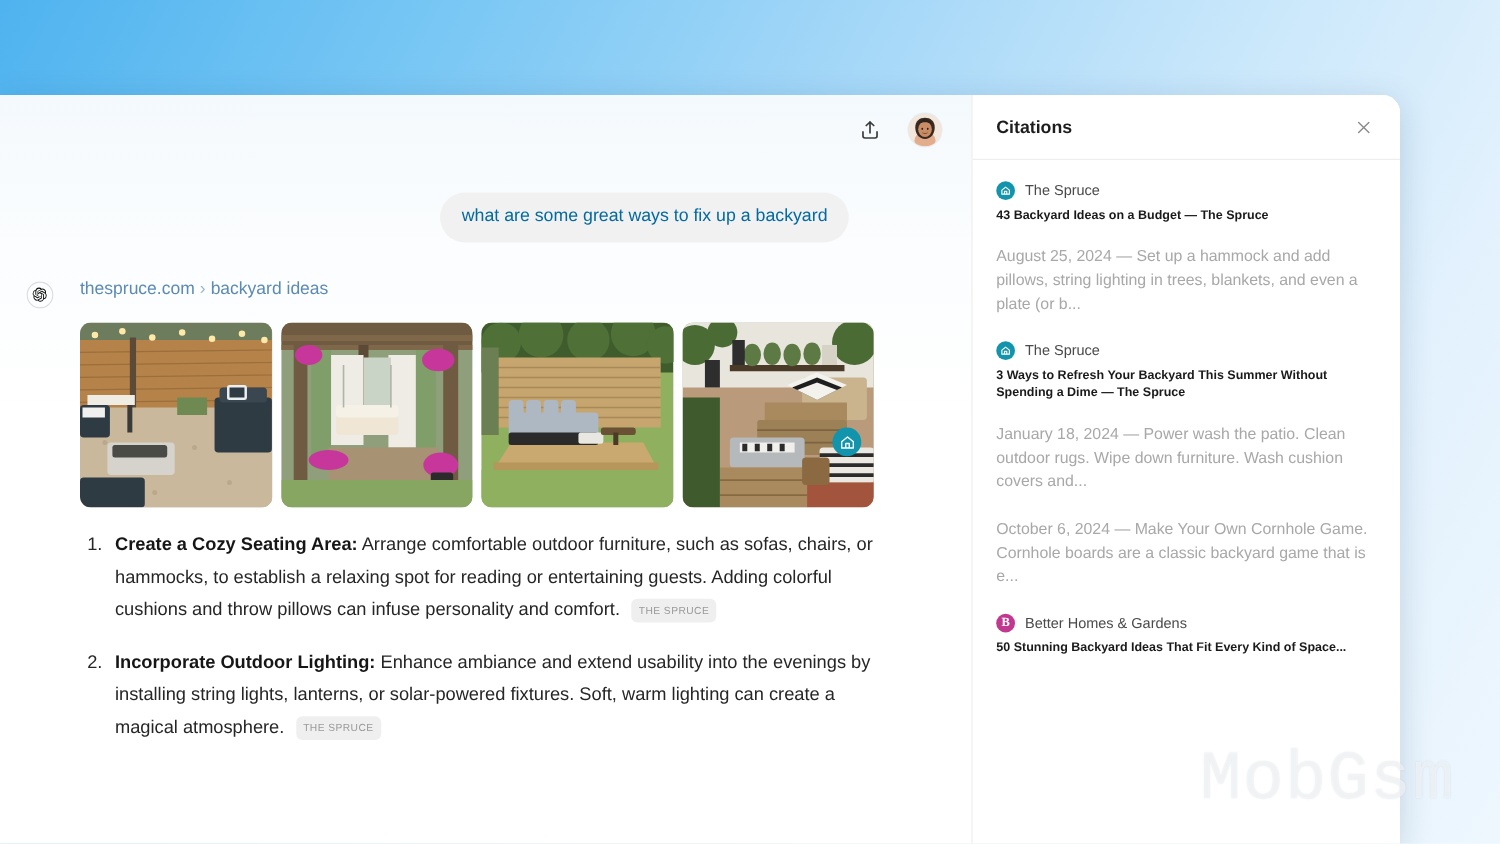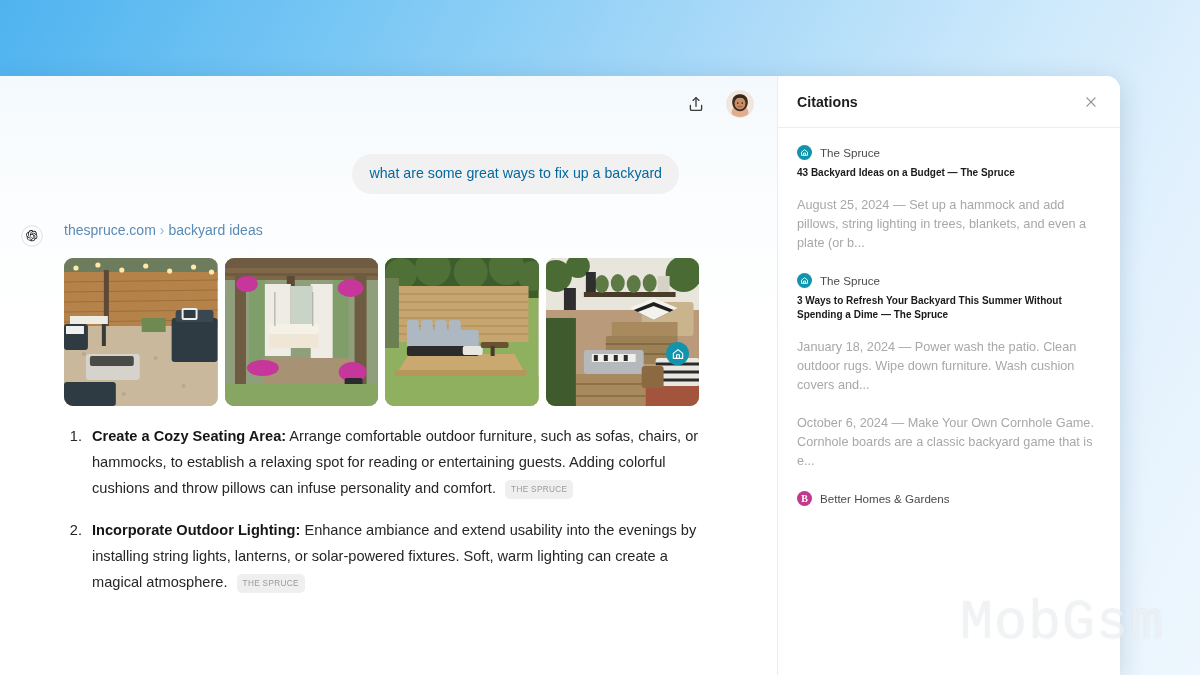--- a/index.html
+++ b/index.html
@@ -444,19 +444,20 @@
 
       <div class="cit-item">
         <div class="cit-snip">October 6, 2024 — Make Your Own Cornhole Game. Cornhole boards are a classic backyard game that is e...</div>
       </div>
 
       <div class="cit-item">
         <div class="cit-src">
           <span class="fav" style="background:#c0398f;font-family:'Liberation Serif',serif;font-size:10px">B</span>
           <span class="cit-srcname">Better Homes &amp; Gardens</span>
         </div>
+        <div class="cit-headline">50 Stunning Backyard Ideas That Fit Every Kind of Space...</div>
       </div>
 
     </div>
   </div>
 </div>
 
 <div class="watermark">MobGsm</div>
 
 </body></html>

